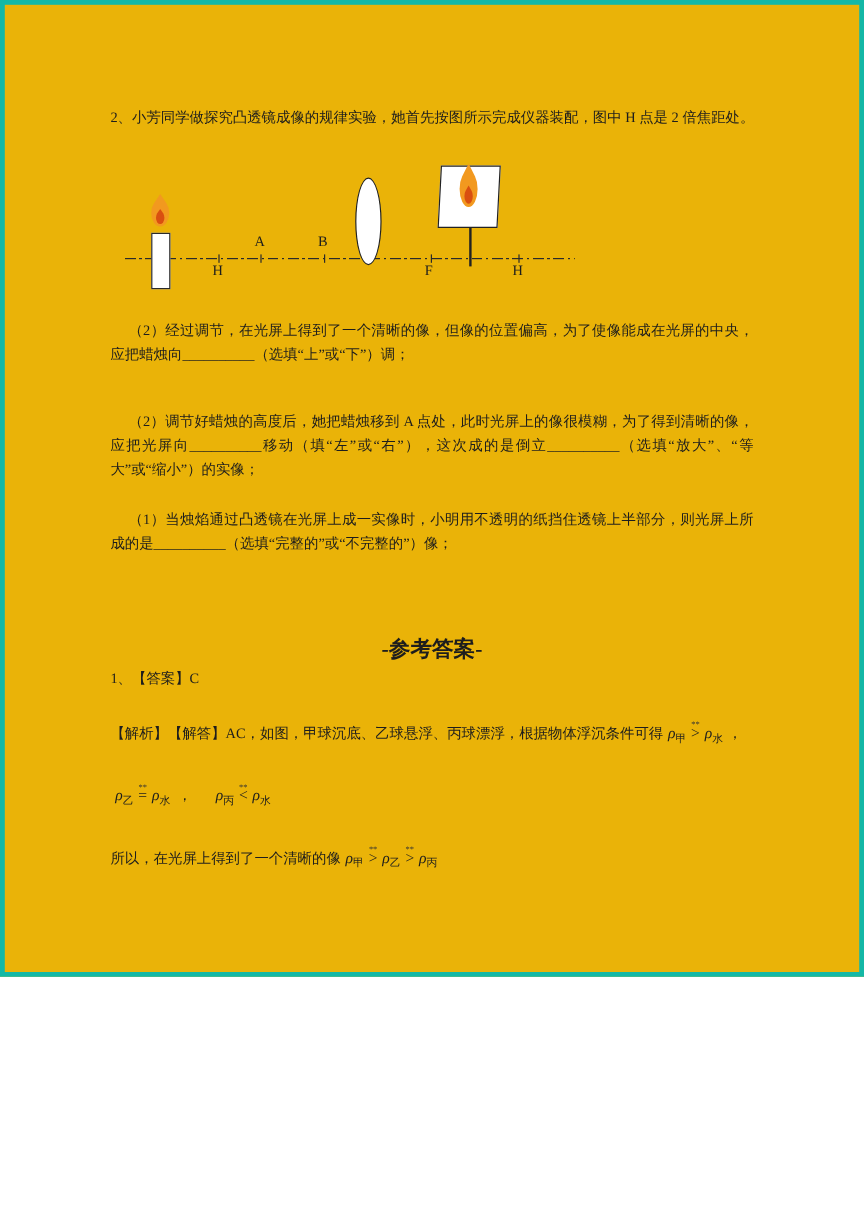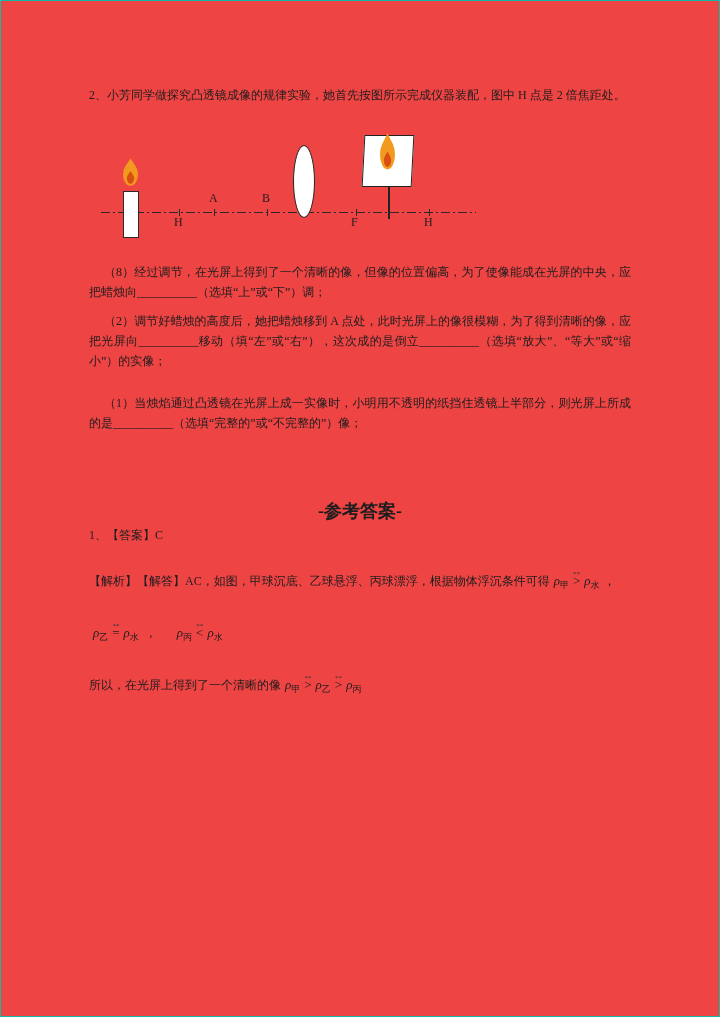--- a/index.html
+++ b/index.html
@@ -3,30 +3,30 @@
 <meta charset="utf-8">
 <style>
   html, body { margin: 0; padding: 0; }
   body {
     width: 720px; height: 1017px;
     background: #ffffff;
     font-family: "Liberation Serif", "DejaVu Serif", serif;
     color: #1d1d1d;
   }
   .page {
-    position: relative; width: 720px; height: 1017px;
-    background: #ef4444; border: 1px solid #14b8a6; overflow: hidden;
+    position: relative; width: 720px; height: 814px;
+    background: #eab308; border: 4px solid #14b8a6; overflow: hidden;
     box-sizing: border-box;
   }
   .content { padding: 84px 88px 0 88px; }
   .para { font-size: 12px; line-height: 20px; text-align: justify; margin: 0; }
   .intro { white-space: nowrap; }
   .sub { text-indent: 15px; }
   #p1 { margin-top: 16px; }
-  #p2 { margin-top: 9px; }
+  #p2 { margin-top: 36px; }
   #p3 { margin-top: 22px; }
   #p4 { margin-top: 22px; }
   #p5 { margin-top: 24px; }
 
   
   .diagram { position: relative; height: 115px; margin-top: 26px; }
   .axis {
     position: absolute; left: 12px; top: 81px; width: 375px; height: 1px;
     background: repeating-linear-gradient(90deg,
       #2a2a2a 0 9px, transparent 9px 12px, #2a2a2a 12px 14px, transparent 14px 17px);
@@ -94,21 +94,21 @@
 
       <div class="lens"></div>
 
       <div class="screen"></div>
       <div class="flame screen-flame"></div>
       <div class="flame screen-flame-core"></div>
       <div class="stand"></div>
     </div>
 
     <div>
-      <p class="para sub" id="p1">（8）经过调节，在光屏上得到了一个清晰的像，但像的位置偏高，为了使像能成在光屏的中央，应把蜡烛向__________（选填“上”或“下”）调；</p>
+      <p class="para sub" id="p1">（2）经过调节，在光屏上得到了一个清晰的像，但像的位置偏高，为了使像能成在光屏的中央，应把蜡烛向__________（选填“上”或“下”）调；</p>
       <p class="para sub" id="p2">（2）调节好蜡烛的高度后，她把蜡烛移到 A 点处，此时光屏上的像很模糊，为了得到清晰的像，应把光屏向__________移动（填“左”或“右”），这次成的是倒立__________（选填“放大”、“等大”或“缩小”）的实像；</p>
       <p class="para sub" id="p3">（1）当烛焰通过凸透镜在光屏上成一实像时，小明用不透明的纸挡住透镜上半部分，则光屏上所成的是__________（选填“完整的”或“不完整的”）像；</p>
     </div>
 
     <p class="center-head">-参考答案-</p>
 
     <p class="para ans1">1、【答案】C</p>
 
     <p class="para ansline nowrap">
       <span>【解析】【解答】AC，如图，甲球沉底、乙球悬浮、丙球漂浮，根据物体浮沉条件可得</span><span class="formula"><span>ρ</span><sub class="msub">甲</sub><span class="mop"><span class="mmark">**</span><span>&gt;</span></span><span>ρ</span><sub class="msub">水</sub></span><span>，</span>

